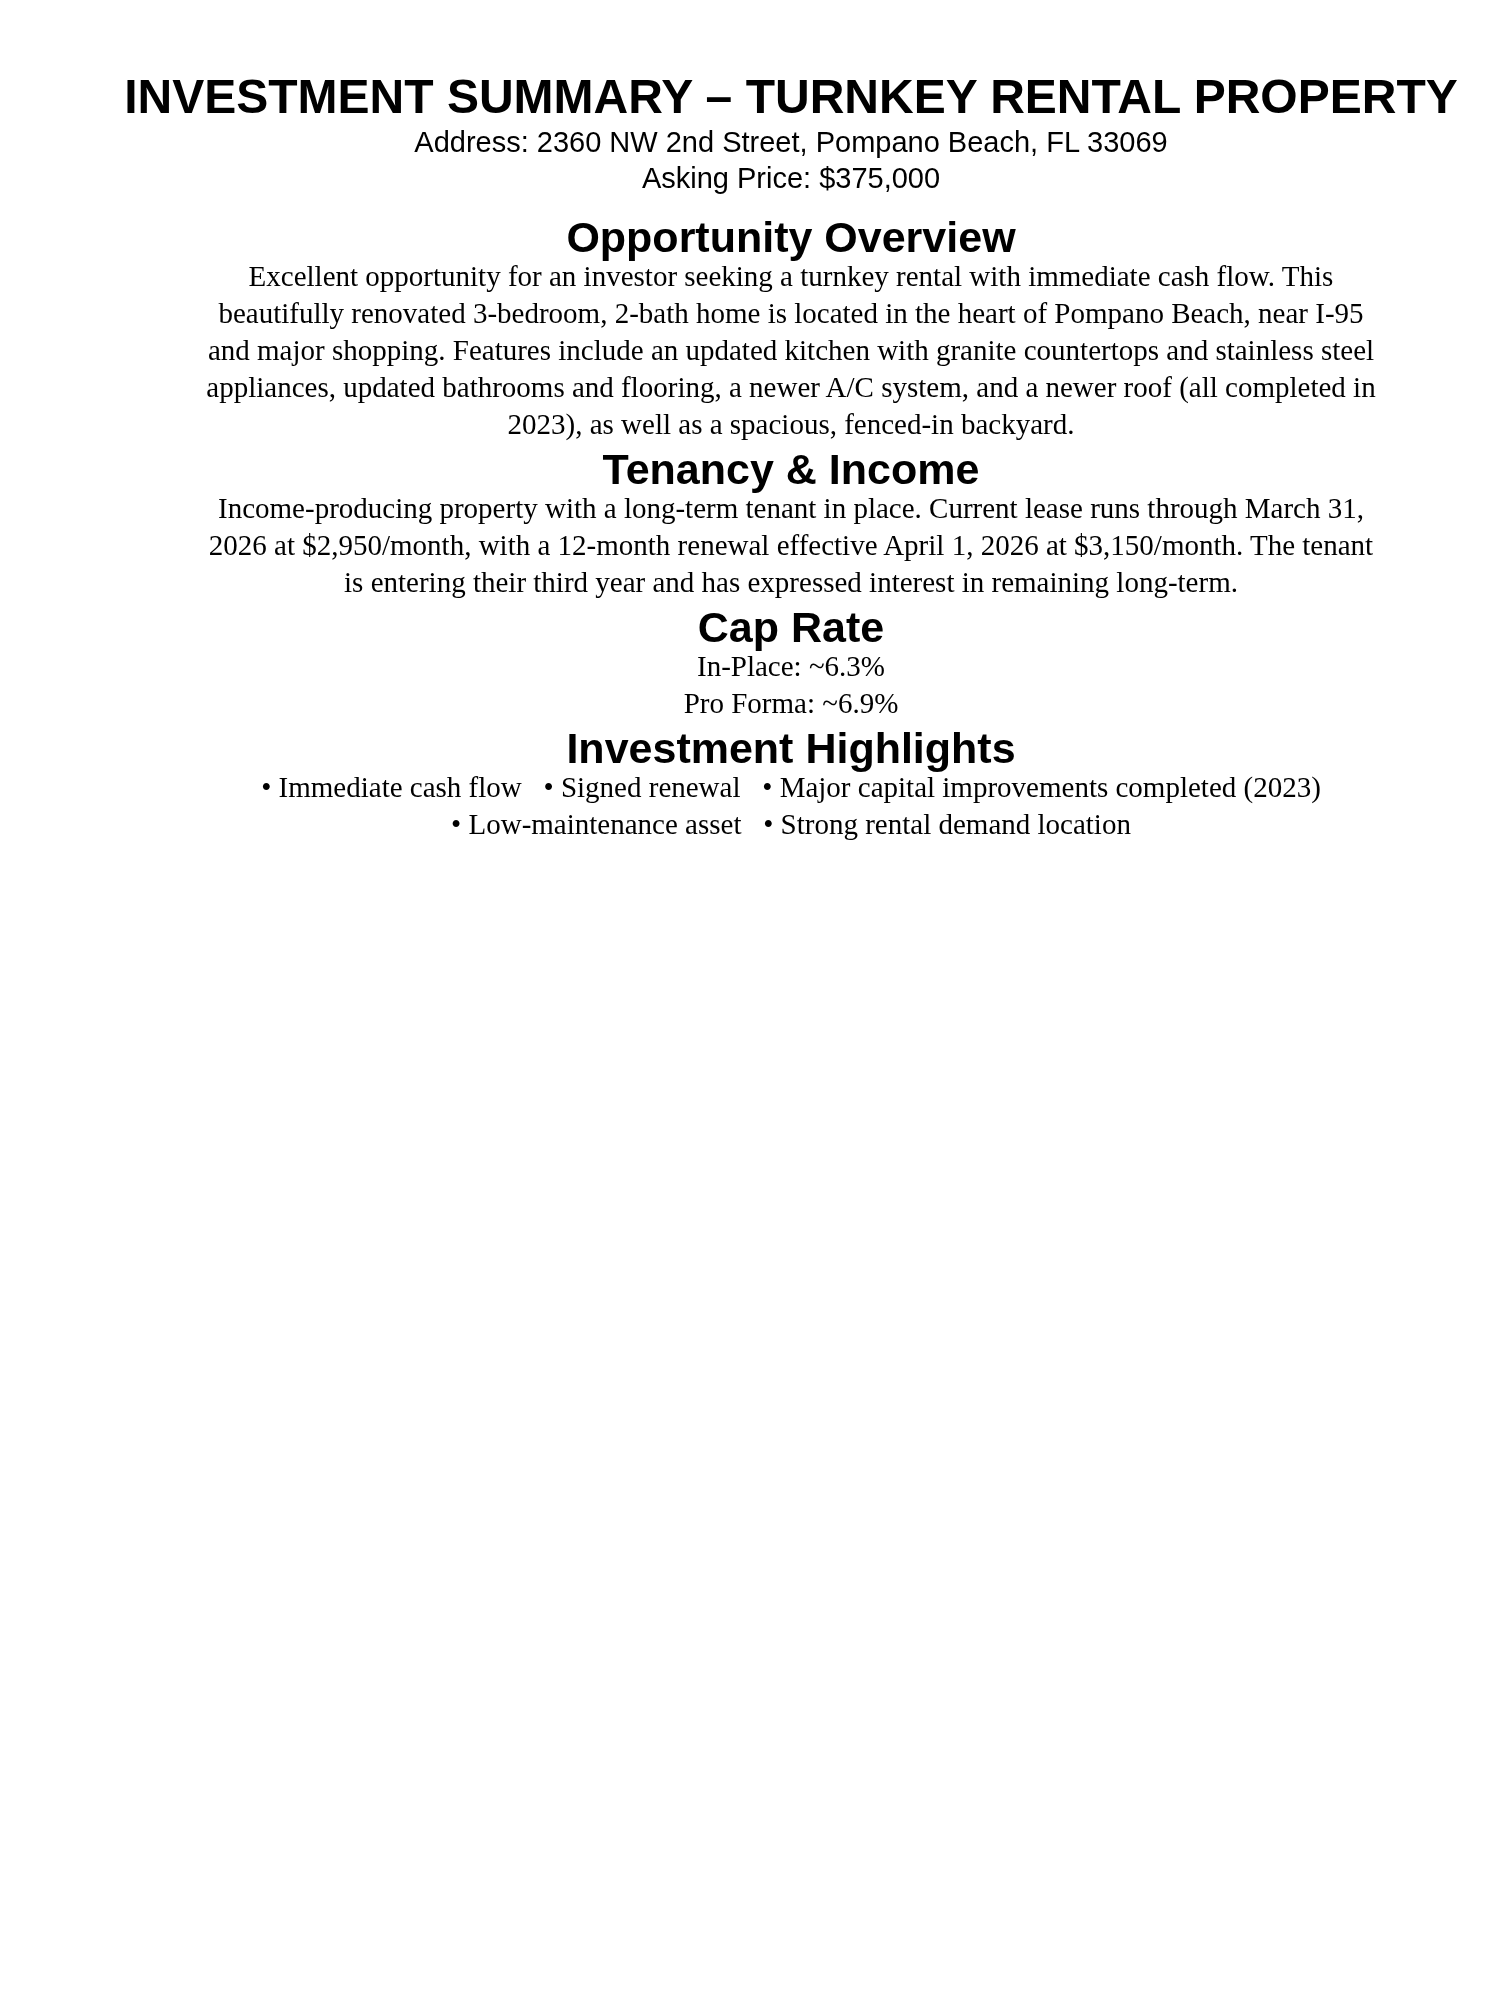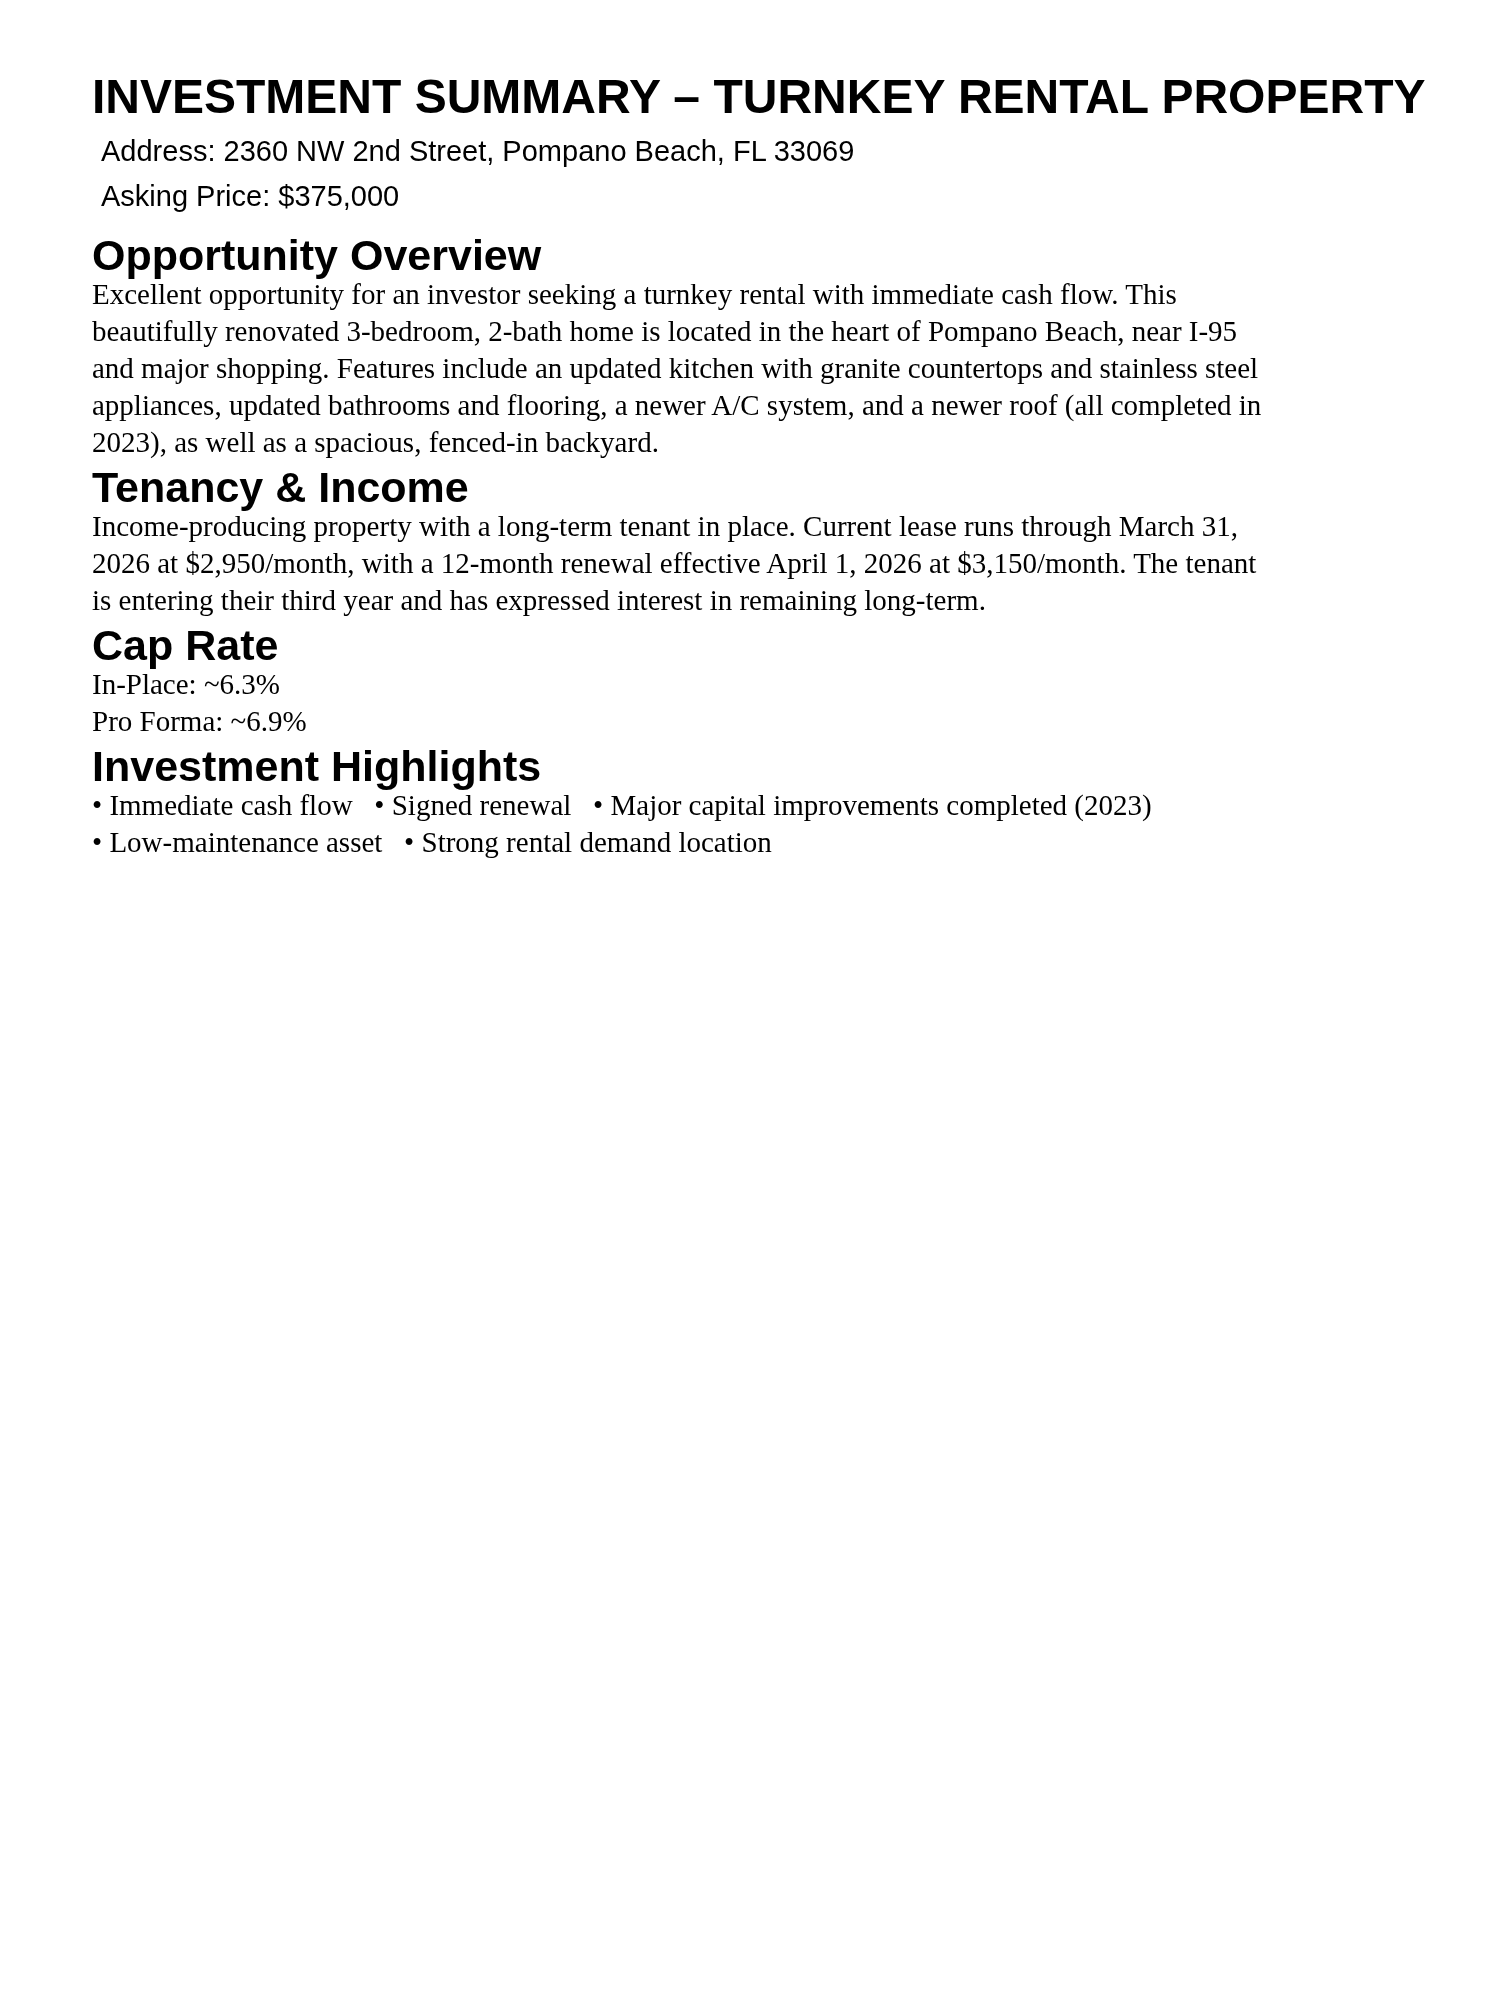--- a/index.html
+++ b/index.html
@@ -13,31 +13,32 @@
     overflow: hidden;
     font-family: "Liberation Sans", sans-serif;
     color: #000000;
   }
   .page {
     box-sizing: border-box;
     width: 1500px;
     height: 2000px;
     padding: 70px 10px 14px 92px;
     background: #ffffff;
+    text-align: center;
   }
   .doc-title {
     margin: 0;
     font-size: 48px;
     line-height: 54px;
     font-weight: bold;
     letter-spacing: 0;
     white-space: nowrap;
   }
   .meta-line {
-    margin: 9px;
+    margin: 0;
     font-size: 29px;
     line-height: 36px;
     white-space: pre;
   }
   .doc-section {
     margin: 0;
   }
   .section-heading {
     margin: 5px 0 0 0;
     font-size: 43px;

